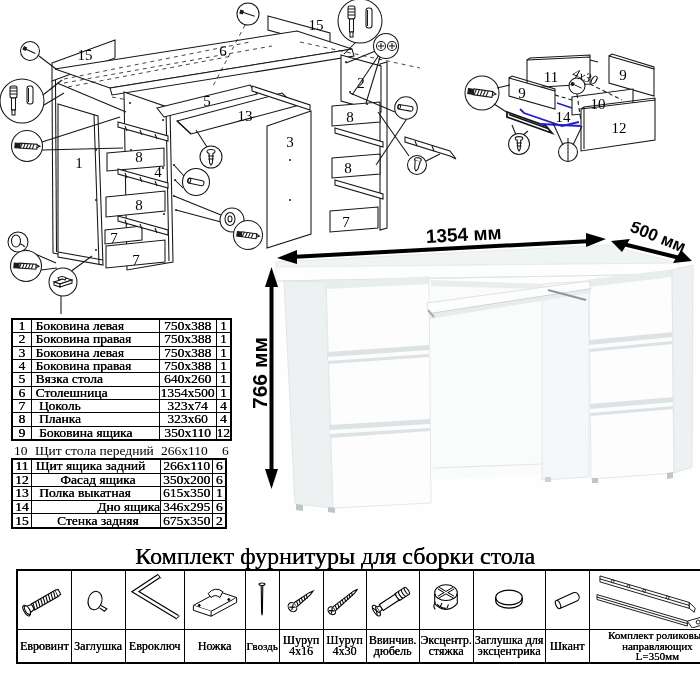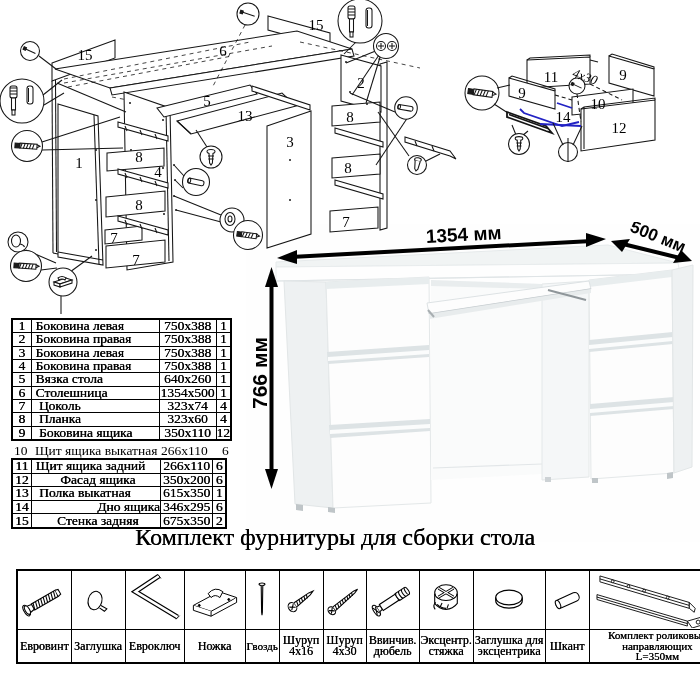--- a/index.html
+++ b/index.html
@@ -11,21 +11,21 @@
   overflow:hidden;white-space:nowrap;}
 .ptable .num{text-align:center;}
 .ptable .nm{padding-left:4px;}
 .ptable .sz{text-align:center;}
 .ptable .qt{text-align:center;}
 #t1{left:11px;top:318px;width:221px;height:123px;border:2px solid #000;}
 #t2{left:11px;top:458px;width:216px;height:71px;border:2px solid #000;}
 #row10{left:11px;top:444px;width:221px;font-size:13.5px;line-height:14px;}
 #row10 span{position:absolute;}
 
-#title{left:0;top:525px;width:670px;text-align:center;font-size:24px;line-height:25px;text-shadow:0.4px 0 0 #000;}
+#title{left:0;top:544px;width:670px;text-align:center;font-size:24px;line-height:25px;text-shadow:0.4px 0 0 #000;}
 
 #hw{left:16px;top:569px;width:696px;border-collapse:collapse;table-layout:fixed;border:2px solid #000;}
 #hw td{border:1px solid #000;padding:0;text-align:center;vertical-align:middle;overflow:hidden;text-shadow:0.3px 0 0 #000;}
 #hw .icons td{height:58px;} #hw .icons svg{display:block;margin:0 auto;height:55px;}
 #hw .names td{height:22px;font-size:12px;line-height:10.5px;}
 #hw .qtys td{height:22px;font-size:17px;}
 </style></head>
 <body>
 <div id="page">
 
@@ -447,21 +447,21 @@
           <td class="num">9</td>
           <td class="nm">&nbsp;Боковина ящика</td>
           <td class="sz">350х110</td>
           <td class="qt">12</td>
         </tr>
 </tbody>
     </table>
 
 <div id="row10" class="abs">
       <span style="left:3px;">10</span>
-      <span style="left:24px;">Щит ящика выкатная</span>
+      <span style="left:24px;">Щит стола передний</span>
       <span style="left:150px;">266х110</span>
       <span style="left:211px;">6</span>
     </div>
 
 <table id="t2" class="ptable abs">
 <colgroup>
         <col style="width:19px">
         <col style="width:128px">
         <col style="width:52px">
         <col style="width:13px">

